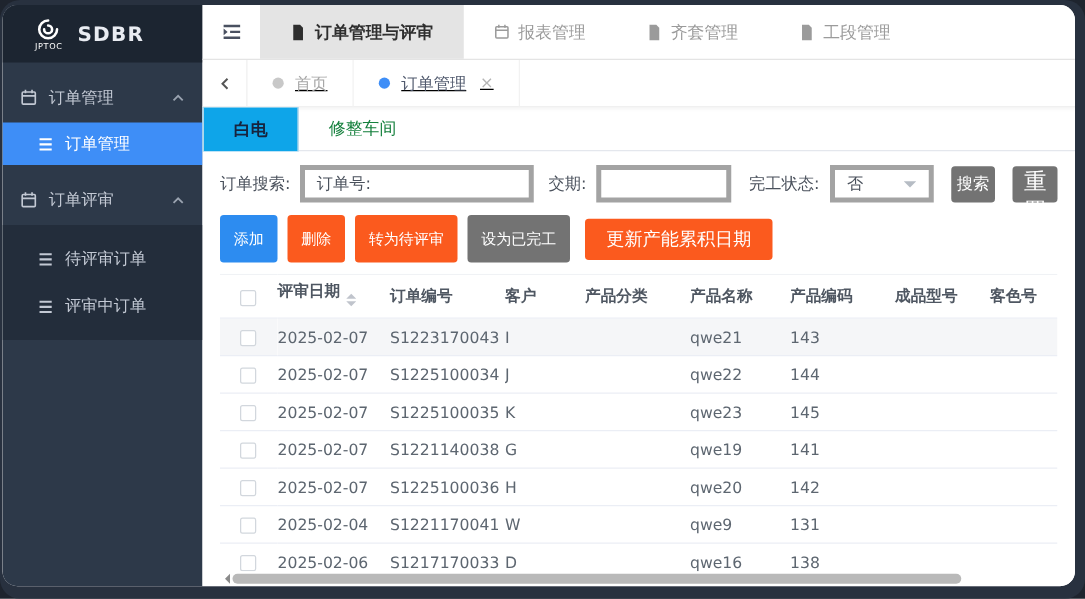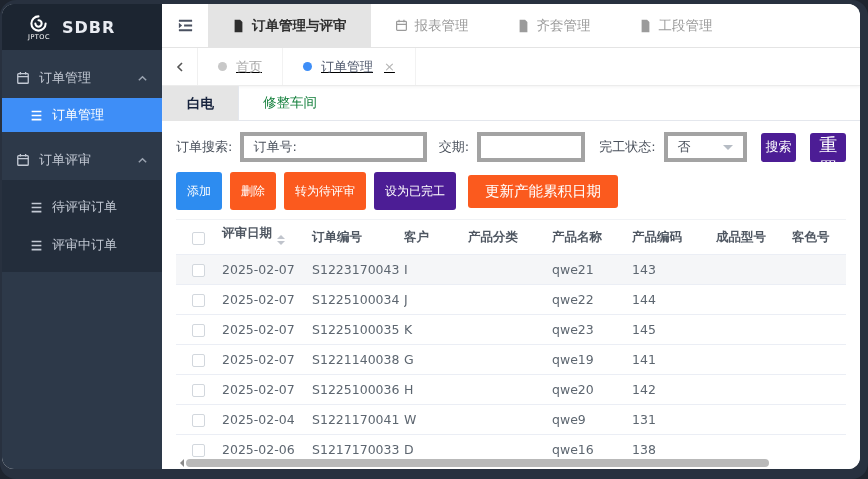--- a/index.html
+++ b/index.html
@@ -36,34 +36,34 @@
   .crumbbar { height:38px; flex-shrink:0; display:flex; align-items:stretch; border-bottom:1px solid #ececec; box-shadow:0 1px 3px rgba(0,0,0,.05);text-decoration:underline; }
   .crumb-nav { width:36px; display:flex; align-items:center; justify-content:center; border-right:1px solid #f0f0f0; color:#555; cursor:pointer; }
   .crumb-tag { display:flex; align-items:center; gap:9px; padding:0 20px; border-right:1px solid #f2f2f2; font-size:13px; color:#a6a6a6; cursor:pointer; }
   .crumb-tag.active { color:#515a6e; }
   .dot { width:9px; height:9px; border-radius:50%; background:#c8c8c8; }
   .dot.blue { background:#3e8ef7; }
   .close-x { color:#b5b5b5; font-size:13px; margin-left:2px; cursor:pointer; }
 
   .wstabs { height:35px; flex-shrink:0; display:flex; border-bottom:1px solid #e4e7ed; }
   .wstab { padding:0 24px; display:flex; align-items:center; font-size:13.5px; color:#15803d; cursor:pointer; }
-  .wstab.active { font-weight:bold; color:#17233d; background:#e5e5e5; border-left:1px solid #e4e7ed; border-right:1px solid #e4e7ed; margin-bottom:-1px; z-index:2; }
+  .wstab.active { font-weight:bold; color:#17233d; background:#0ea5e9; border-left:1px solid #e4e7ed; border-right:1px solid #e4e7ed; margin-bottom:-1px; z-index:2; }
 
   .content { flex:1; min-height:0; padding:11px 14px 0 14px; display:flex; flex-direction:column; }
 
   
   .search-row { display:flex; align-items:center; font-size:13px; color:#4a515c; margin-bottom:10px; flex-shrink:0; }
   .search-row .lbl { margin-right:8px; white-space:nowrap; }
   .fbox { display:flex; align-items:center; height:30px; border:4px solid #a3a3a3; background:#fff; }
   .fbox .inlbl { padding:0 6px 0 9px; color:#4a515c; white-space:nowrap; }
   .bare { border:none; outline:none; height:26px; font-size:13px; background:transparent; }
   .selbox { display:flex; align-items:center; justify-content:space-between; width:108px; padding:0 10px; cursor:pointer; }
   .sel-caret { width:0; height:0; border:5px solid transparent; border-top-color:#b6bcc4; margin-top:5px; }
   .btn { border:none; color:#fff; border-radius:3px; cursor:pointer; font-family:inherit; }
-  .btn-teal { background:#4c1d95; }
+  .btn-teal { background:#737373; }
   .btn-search { height:29px; width:52px; font-size:13px; margin-left:14px; }
   .btn-reset { height:29px; width:52px; font-size:18px; margin-left:14px; }
 
   
   .actions-row { display:flex; align-items:center; gap:8px; margin-bottom:9px; flex-shrink:0; }
   .btn-sm { height:38px; padding:0 11px; font-size:12px; }
   .btn-blue { background:#2d8cf0; }
   .btn-orange { background:#fb5a1e; }
   .btn-lg { height:33px; padding:0 17px; font-size:14.5px; margin-left:4px; }
 

